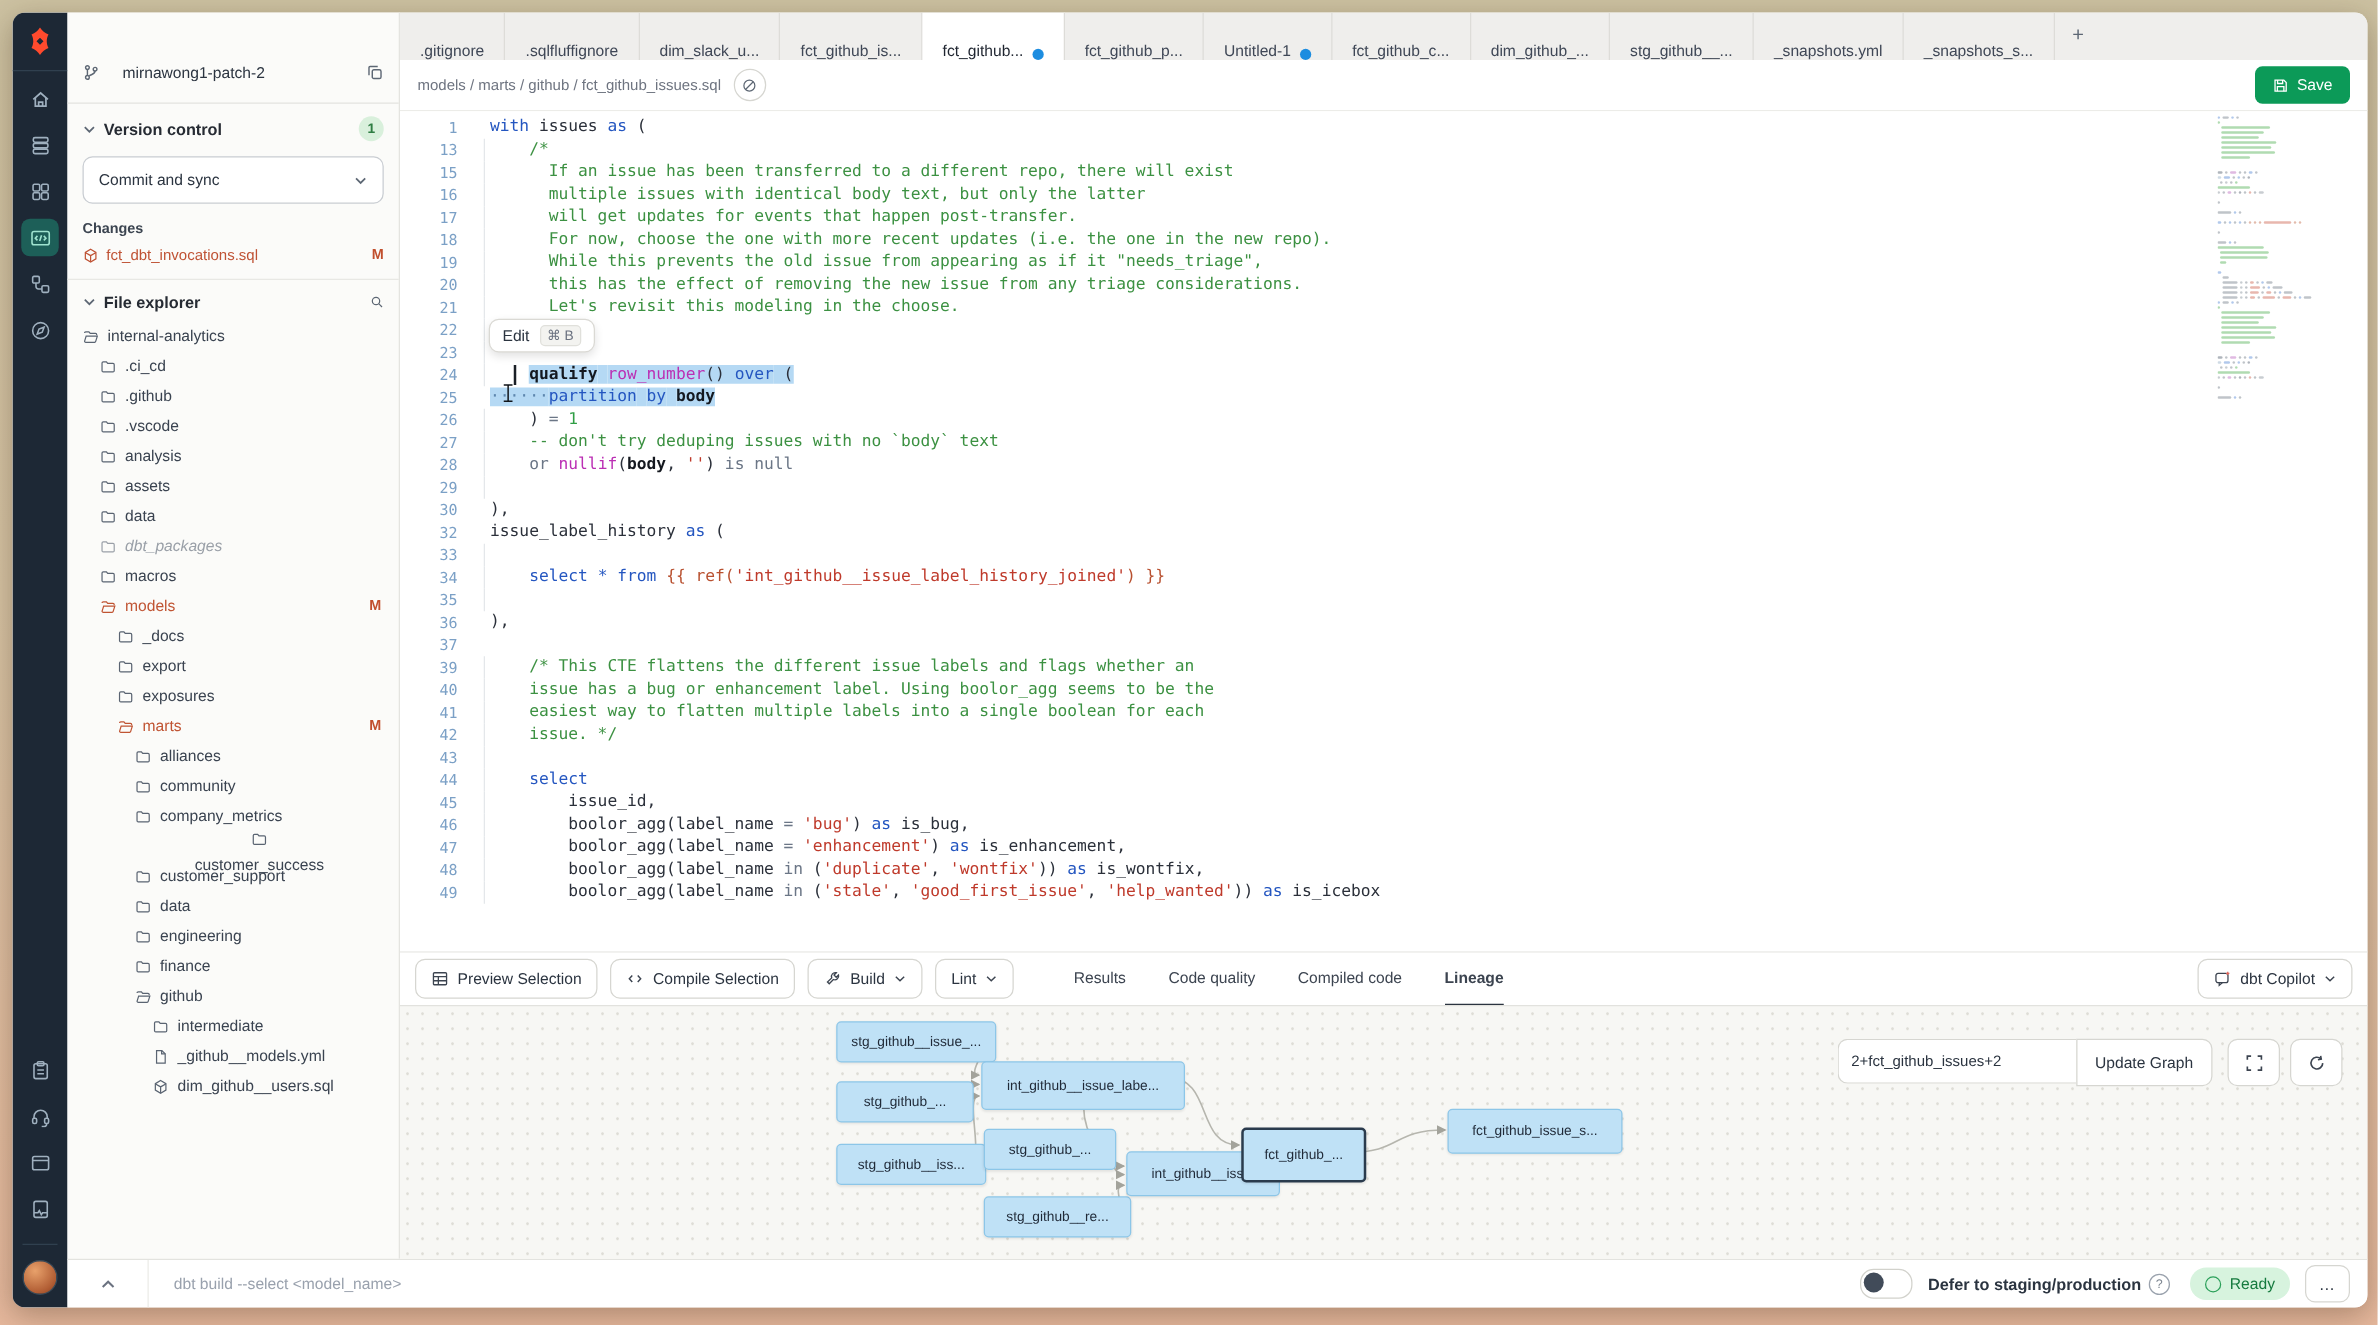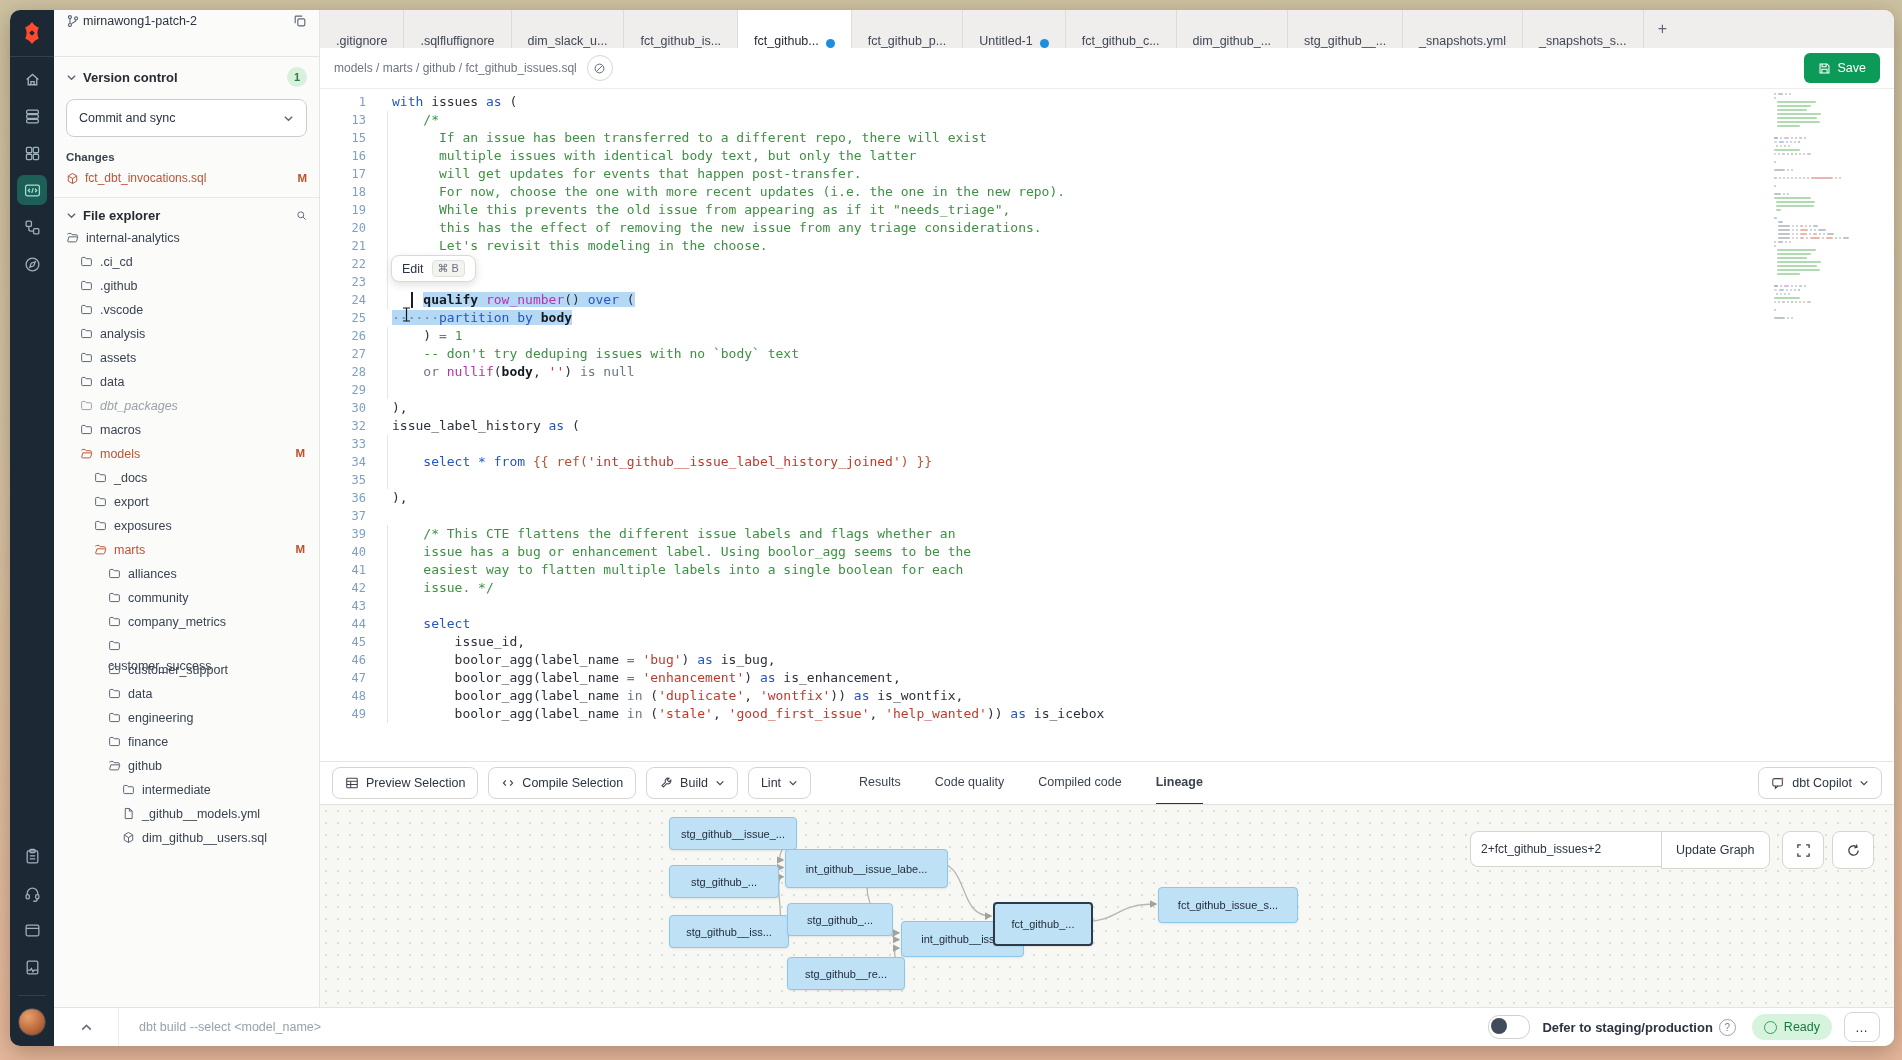--- a/index.html
+++ b/index.html
@@ -14,37 +14,37 @@
   .sb-ic svg{width:17px;height:17px}
   .sb-ic.active{background:#1d5f58;color:#9fe3cf}
   .sb-spacer{flex:1}
   .sb-div{width:28px;border-top:1px solid #30404f;margin:6px 0}
   .avatar{width:26px;height:26px;border-radius:50%;margin:6px 0 10px;background:radial-gradient(circle at 35% 30%,#e8a16b,#b05c33 70%,#7e3c1e);border:1px solid #3a4a58;cursor:pointer}
   
   .rightcol{flex:1;display:flex;flex-direction:column;min-width:0}
   .workrow{flex:1;display:flex;min-height:0}
   
   .lpanel{width:265px;flex:none;background:#fbfbf9;border-right:1px solid #e4e4e0;display:flex;flex-direction:column;min-height:0}
-  .branchrow{height:38px;border-bottom:1px solid #e4e4e0;display:flex;align-items:flex-start;padding:4px 12px;gap:3px;flex:none}
+  .branchrow{height:38px;border-bottom:1px solid #e4e4e0;display:flex;align-items:flex-end;padding:17px 12px;gap:18px;flex:none}
   .branchrow svg{width:14px;height:14px;color:#5d6774}
   .branchname{font-size:12.5px;color:#2b3440;flex:1;white-space:nowrap;overflow:hidden}
   .iconbtn{color:#5d6774;display:flex;align-items:center;cursor:pointer}
   .vc{padding:10px 12px 12px;border-bottom:1px solid #e8e8e4;flex:none}
   .sechead{display:flex;align-items:center;gap:6px;font-size:13px;font-weight:bold;color:#262b33}
   .sechead svg{width:11px;height:11px;color:#5d6774}
   .badge1{margin-left:auto;width:20px;height:20px;border-radius:50%;background:#d9f0dc;color:#2f7d43;font-size:11px;display:flex;align-items:center;justify-content:center}
   .commitbtn{margin-top:12px;height:36px;border:1px solid #c9cdd2;border-radius:8px;background:#fff;display:flex;align-items:center;padding:0 12px;font-size:12.5px;color:#2b3440;cursor:pointer}
   .commitbtn svg{width:11px;height:11px;margin-left:auto;color:#5d6774}
   .chlabel{margin-top:14px;font-size:11.5px;font-weight:bold;color:#3b4450}
   .chrow{margin-top:8px;display:flex;align-items:center;gap:6px;font-size:12px;color:#bf5234;cursor:pointer}
   .chrow svg{width:13px;height:13px;flex:none}
   .chrow .mod{margin-left:auto;font-weight:bold;font-size:11.5px;color:#c14f2d}
   .explorer{flex:1;min-height:0;display:flex;flex-direction:column;padding:10px 12px 0}
   .tree{margin-top:8px;flex:1;overflow:hidden}
-  .trow{height:24px;display:flex;gap:7px;font-size:12.5px;color:#3a4350;cursor:pointer;white-space:nowrap}
+  .trow{height:24px;display:flex;align-items:center;gap:7px;font-size:12.5px;color:#3a4350;cursor:pointer;white-space:nowrap}
   .trow svg{width:13px;height:13px;color:#5a6472;flex:none}
   .trow.mod,.trow.mod svg{color:#c05433}
   .trow.dim{color:#9aa0a8;font-style:italic}.trow.dim svg{color:#9aa0a8}
   .trow .mbadge{margin-left:auto;font-weight:bold;font-size:11.5px;color:#c14f2d;padding-right:2px}
   
   .content{flex:1;display:flex;flex-direction:column;min-width:0}
   .tabbar{height:38px;background:#efeeec;display:flex;align-items:stretch;flex:none;overflow:hidden}
   .tab{display:flex;align-items:flex-end;gap:7px;padding:0 16px;font-size:12.5px;color:#3f4756;border-right:1px solid #dddcd8;cursor:pointer;white-space:nowrap}
   .tab.active{background:#fff;color:#1f2530}
   .dot{width:9px;height:9px;border-radius:50%;background:#1d8de0}

